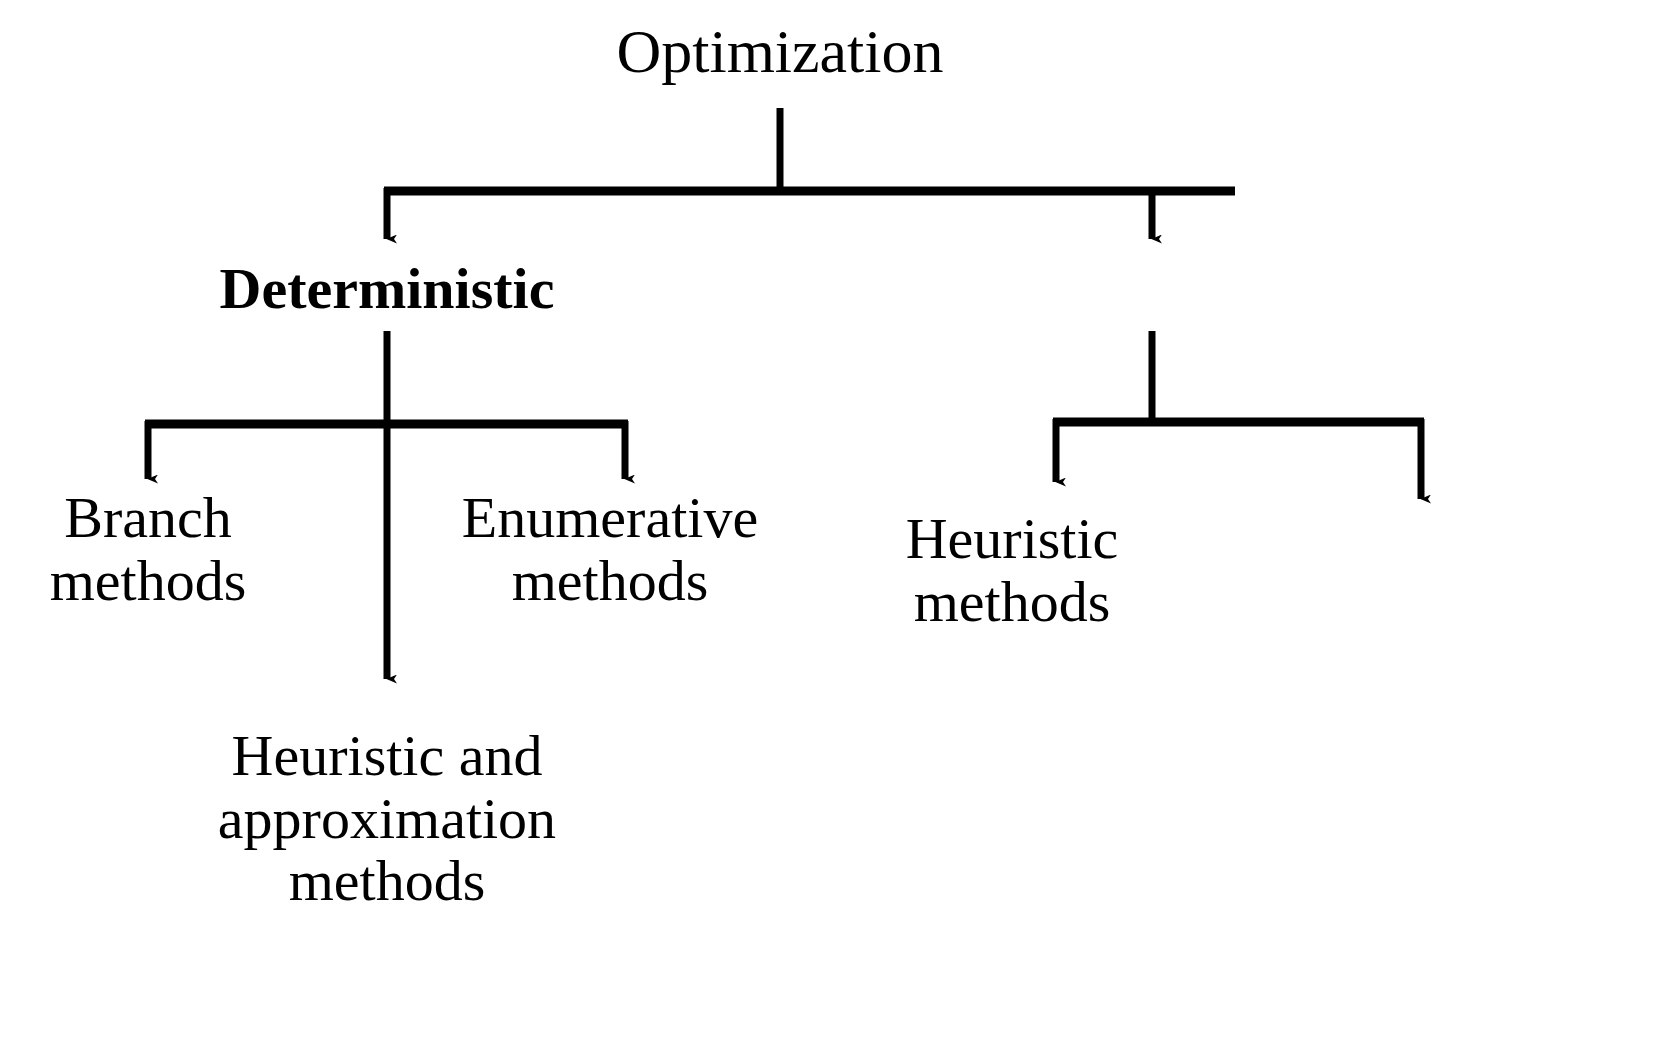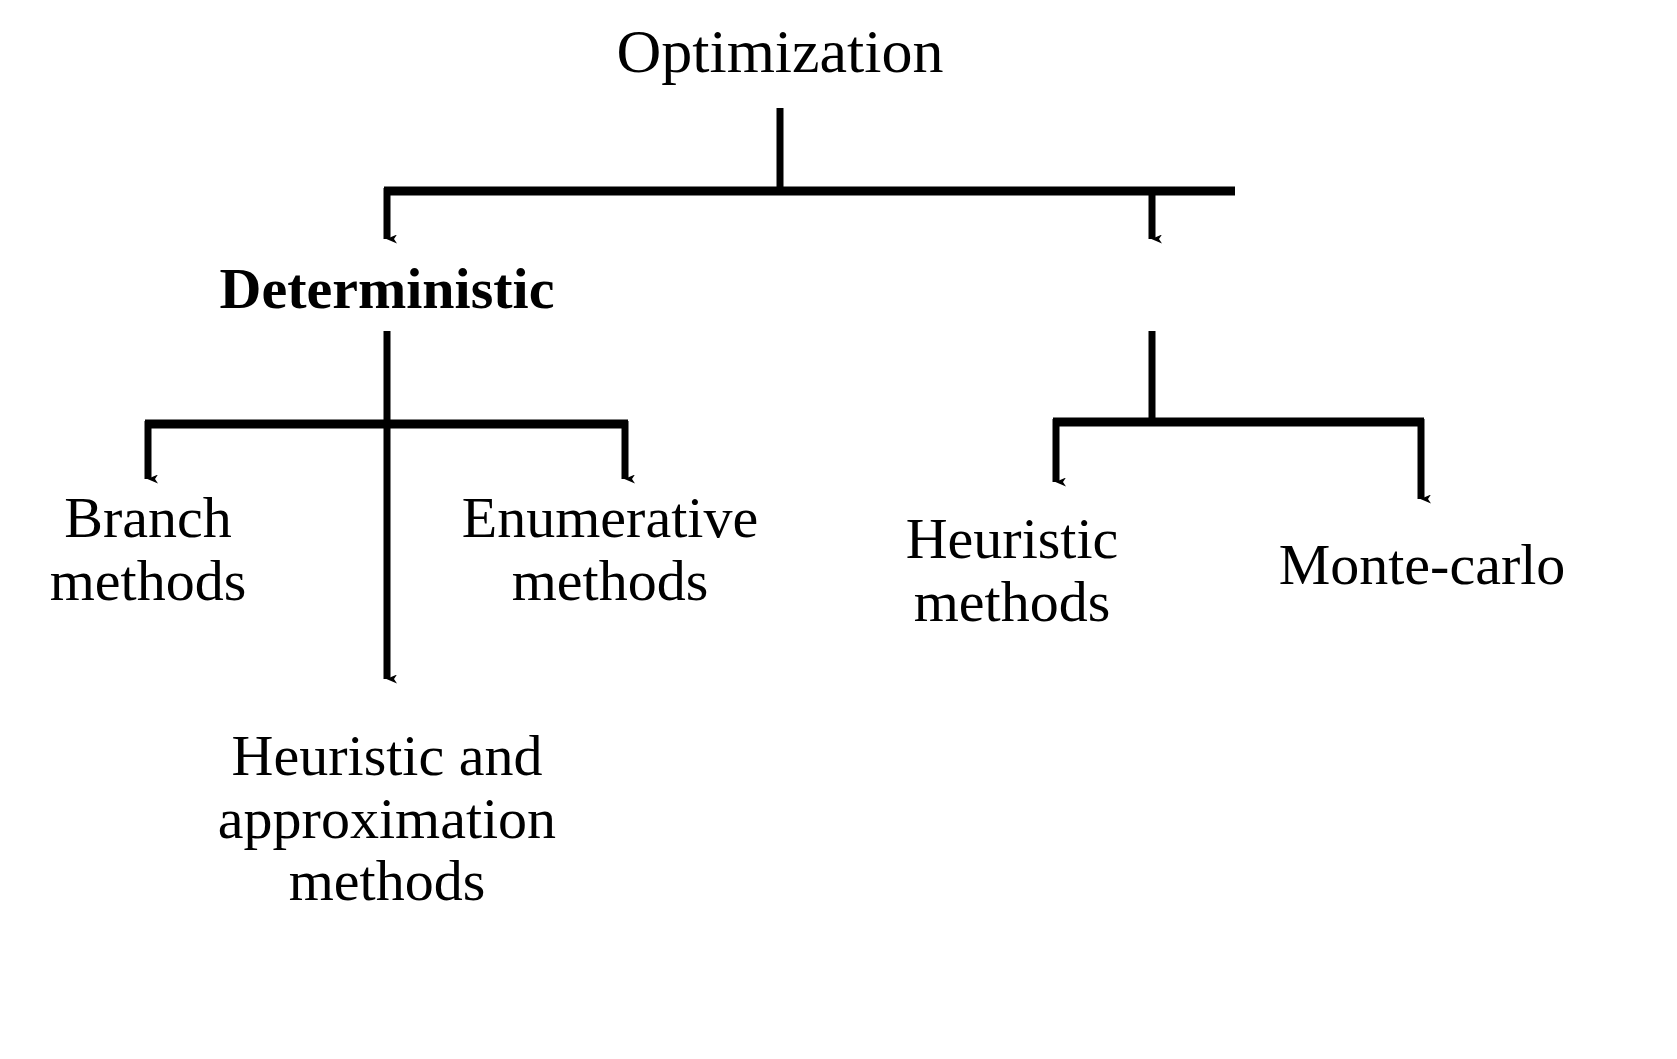--- a/index.html
+++ b/index.html
@@ -84,15 +84,14 @@
   <div class="node node-leaf" style="left:395px; top:487px; width:430px;">Enumerative
 methods</div>
 
   <div class="node node-leaf" style="left:147px; top:725px; width:480px;">Heuristic and
 approximation
 methods</div>
 
   <div class="node node-leaf" style="left:842px; top:487px; width:340px;margin-top:21px;">Heuristic
 methods</div>
 
-  <div class="node node-leaf" style="left:1207px; top:534px; width:430px;">Monte-carlo</div>
 
 </div>
 
 </body></html>

